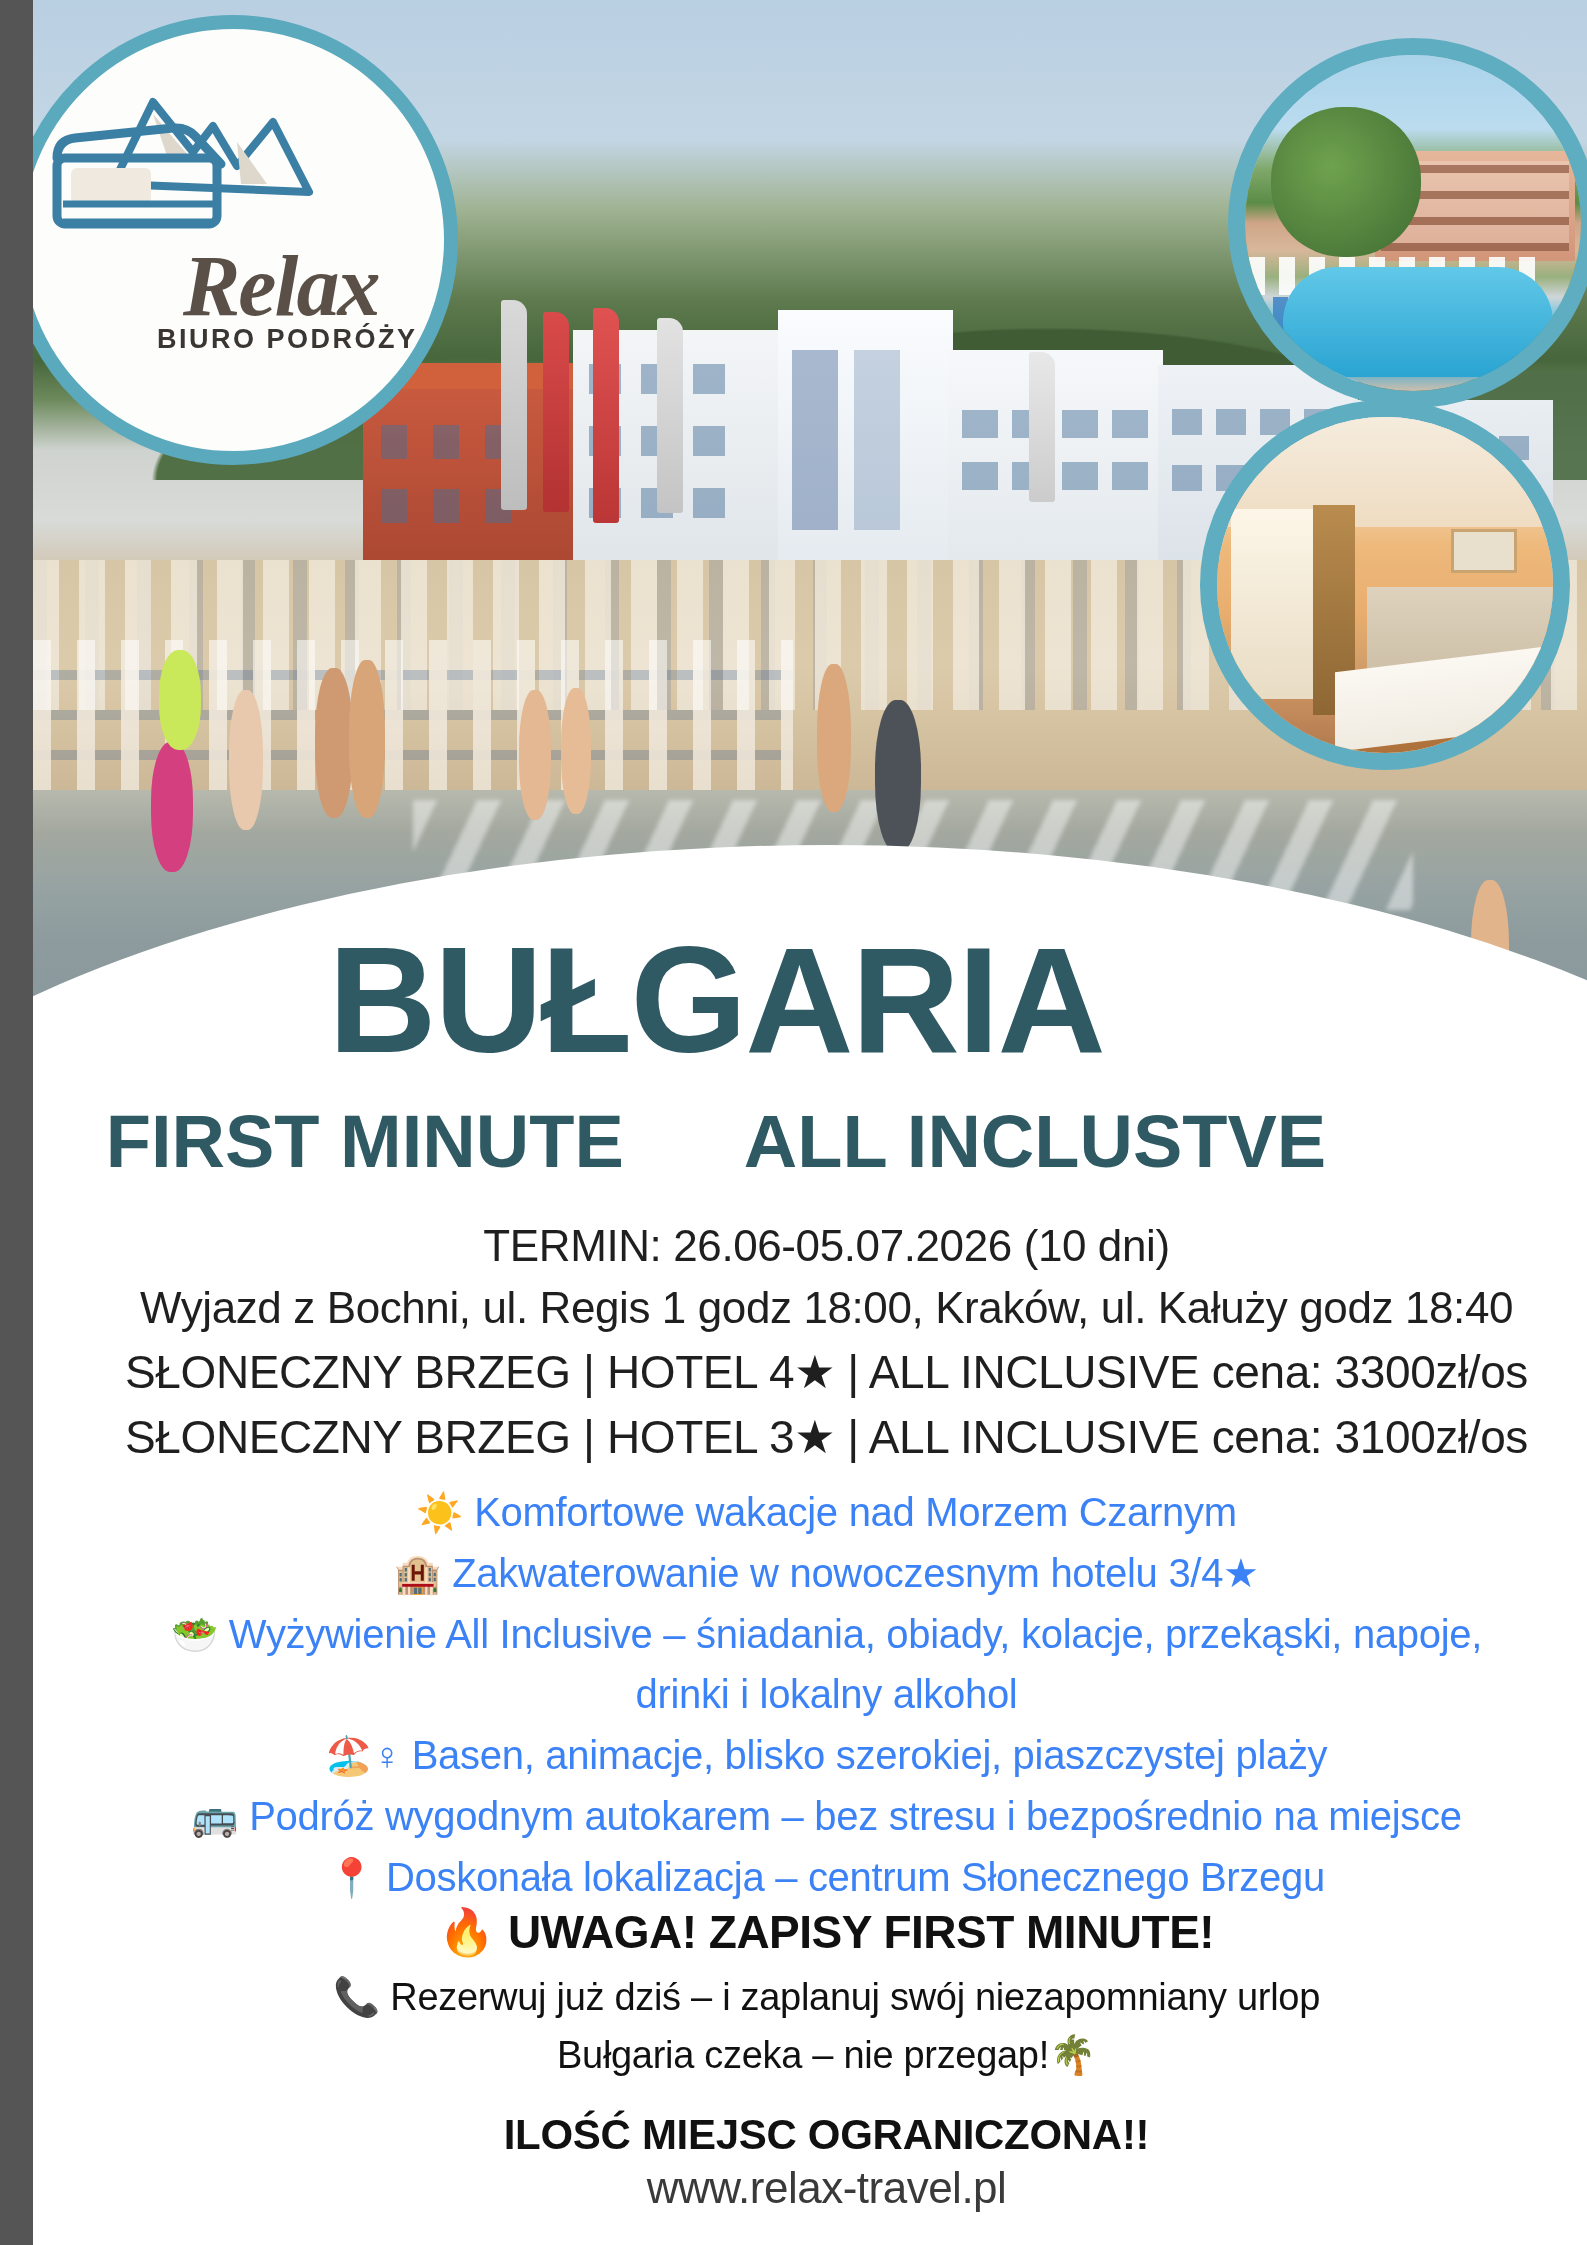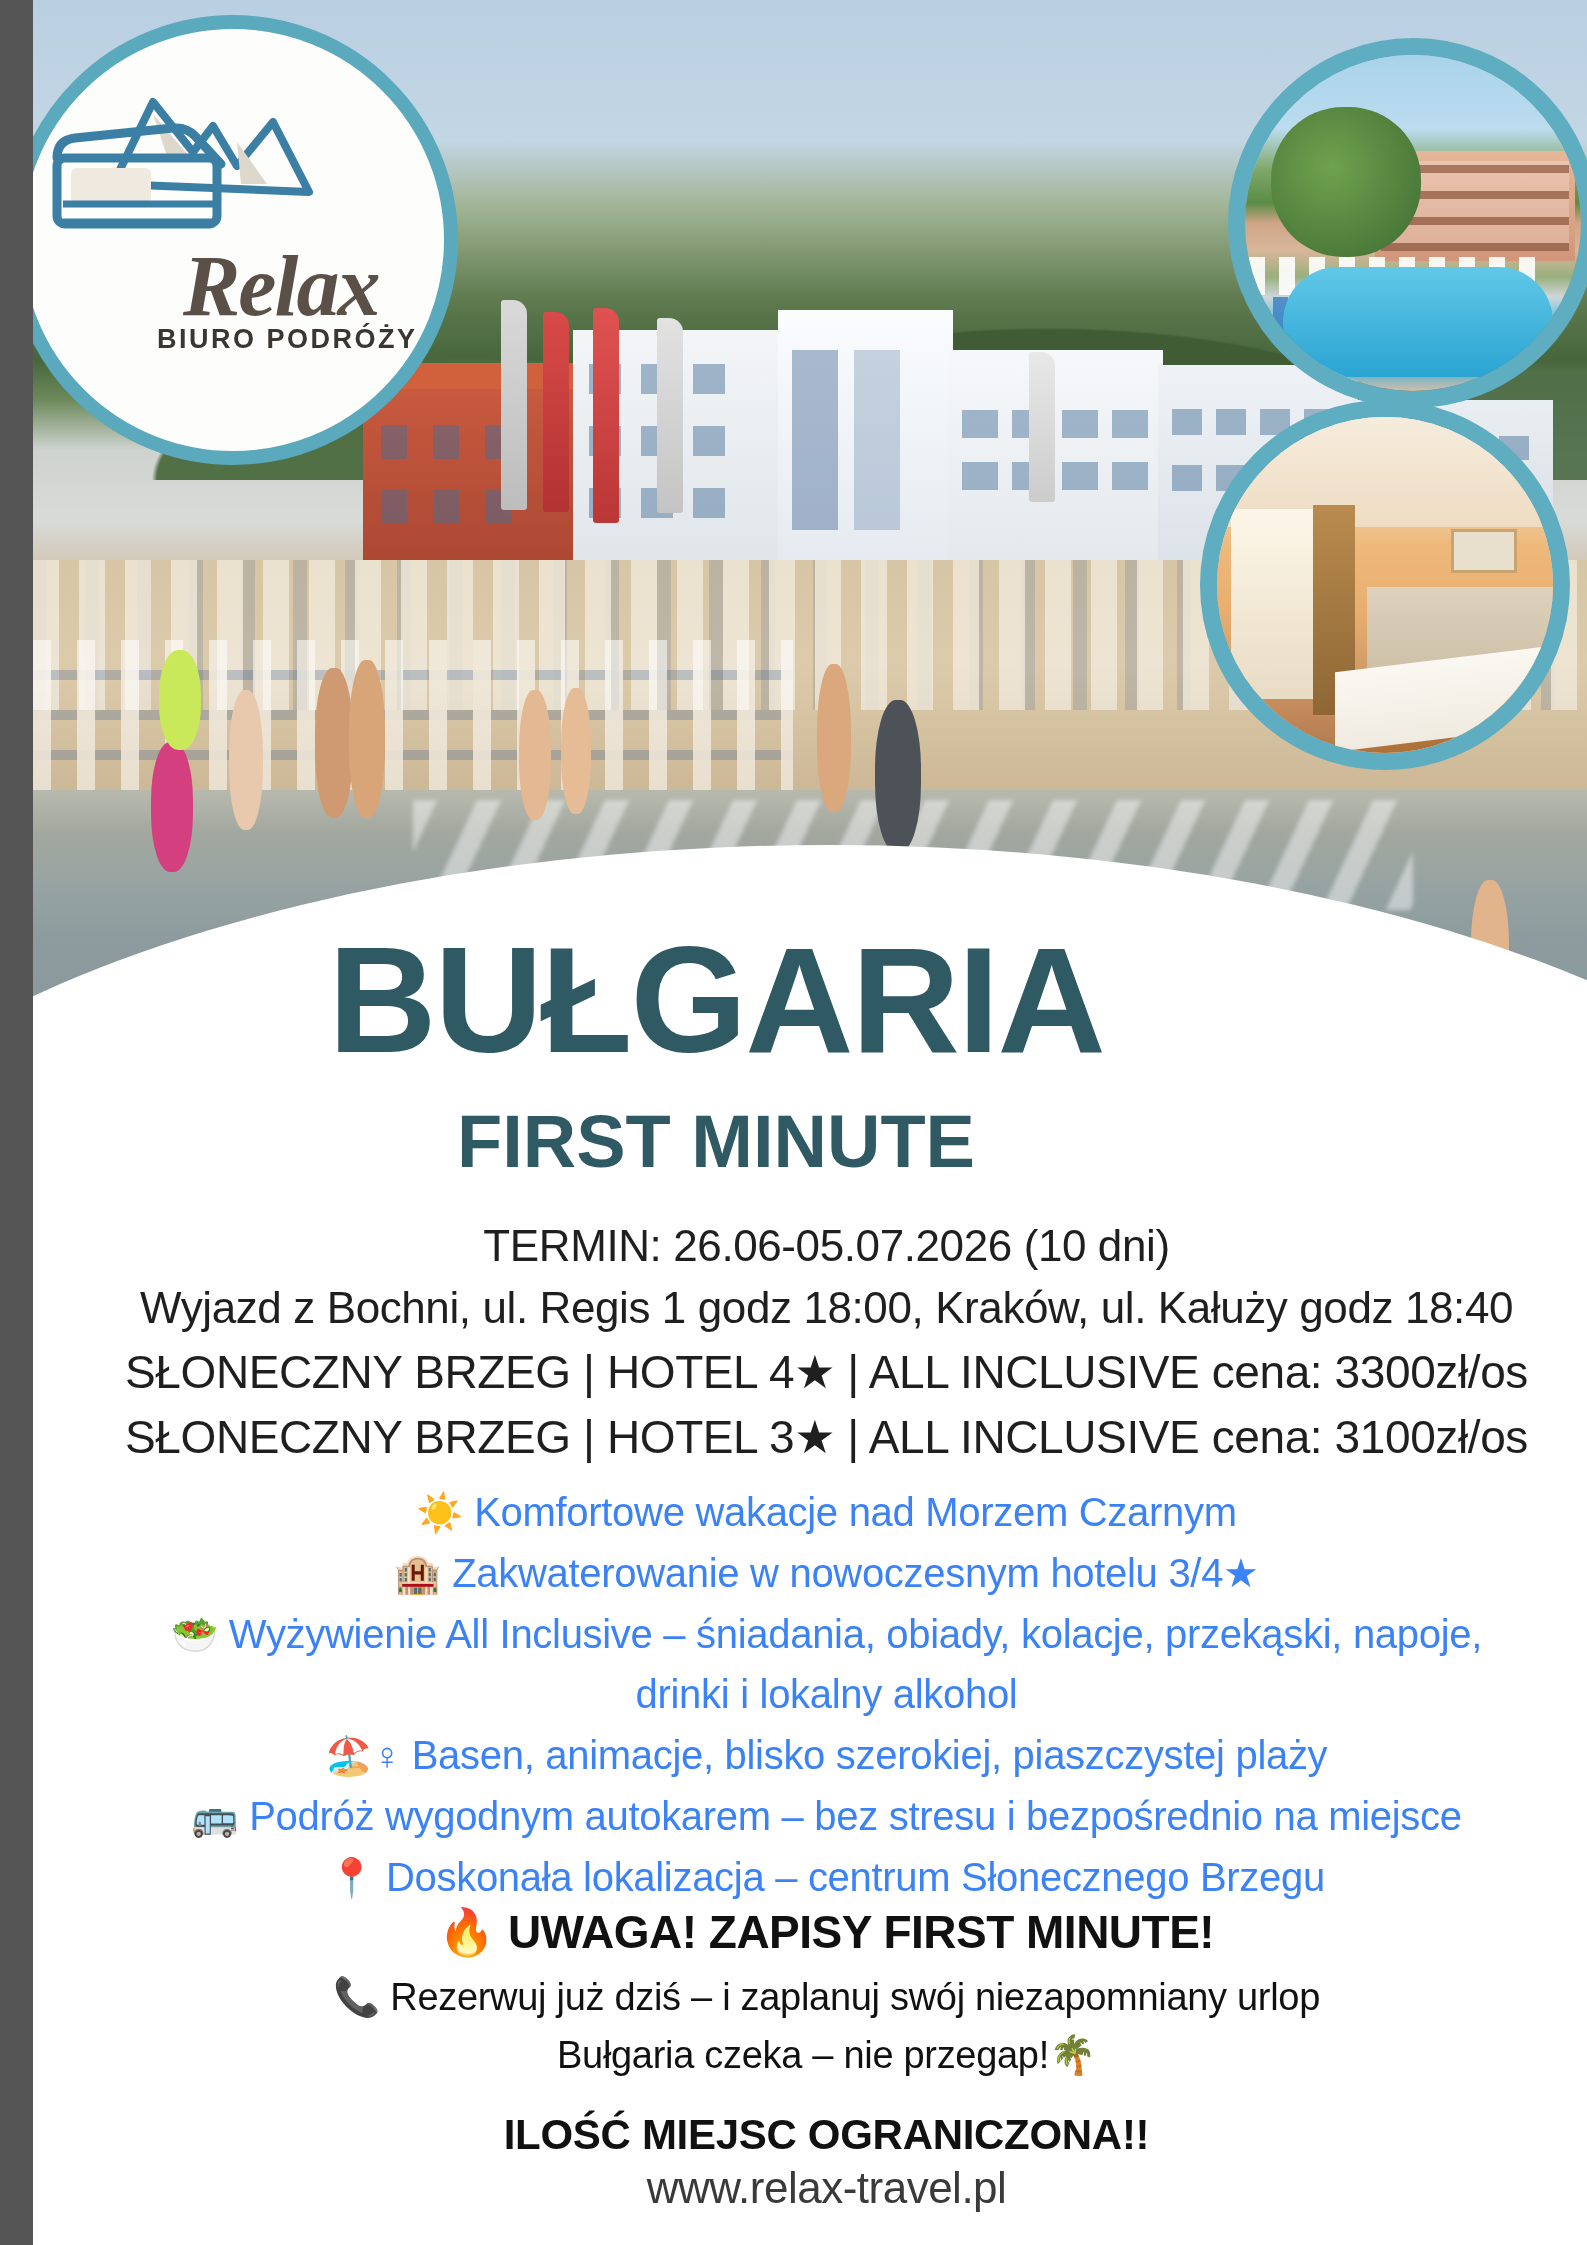--- a/index.html
+++ b/index.html
@@ -302,20 +302,21 @@
       <div class="room-head"></div>
       <div class="room-bed"></div>
       <div class="room-skirt"></div>
     </div>
   </div>
 
   <div class="headline">
     <div class="title">BUŁGARIA</div>
     <div class="subrow">
       <span>FIRST MINUTE</span>
+      <span>ALL INCLUSTVE</span>
     </div>
   </div>
 
   <div class="details">
     <div class="d-line">TERMIN: 26.06-05.07.2026 (10 dni)</div>
     <div class="d-line">Wyjazd z Bochni, ul. Regis 1 godz 18:00, Kraków, ul. Kałuży godz 18:40</div>
     <div class="d-line big">SŁONECZNY BRZEG | HOTEL 4★ | ALL INCLUSIVE cena: 3300zł/os</div>
     <div class="d-line big">SŁONECZNY BRZEG | HOTEL 3★ | ALL INCLUSIVE cena: 3100zł/os</div>
   </div>
 

